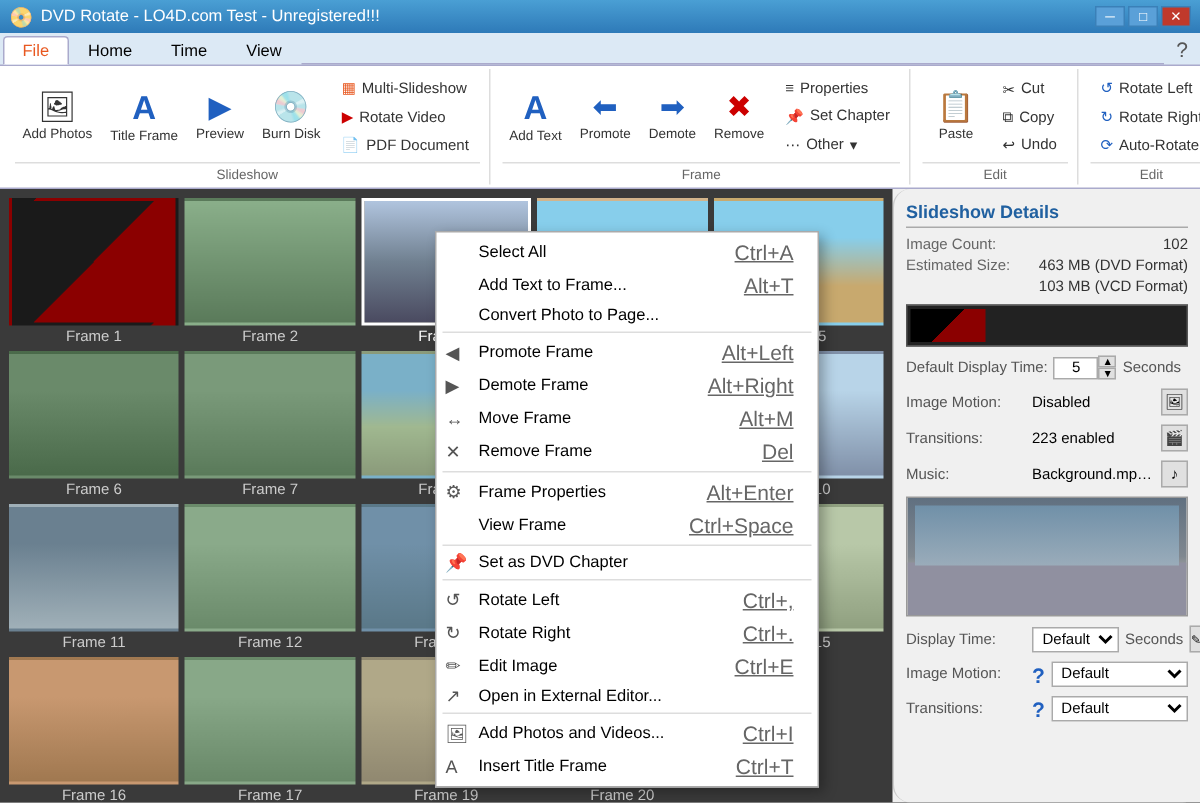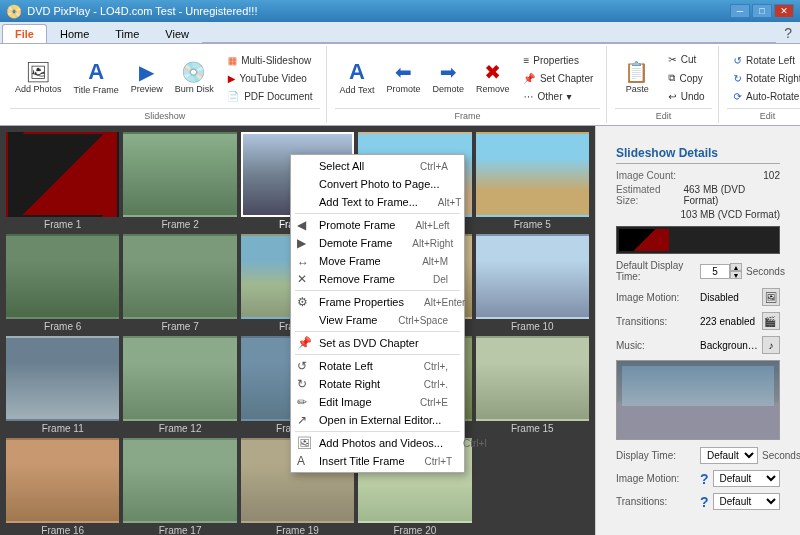--- a/index.html
+++ b/index.html
@@ -44,21 +44,21 @@
       border: 1px solid transparent;
       border-bottom: none;
       border-radius: 3px 3px 0 0;
       background: transparent;
     }
     .ribbon-tab.active {
       background: #fff;
       border-color: #aac;
       border-bottom-color: #fff;
       color: #e85820;
-      font-weight: bold;
+      font-weight: normal;
     }
 
     
     .ribbon {
       height: 82px;
       background: #fff;
       border-bottom: 1px solid #aac;
       display: flex;
       align-items: stretch;
       padding: 2px 4px;
@@ -175,23 +175,24 @@
     .t19 { background: linear-gradient(180deg, #b0a888 30%, #908870 100%); }
     .t20 { background: linear-gradient(180deg, #c8d8b0 30%, #a0b890 100%); }
 
     
     .right-panel {
       width: 205px;
       background: #f0f0f0;
       border-left: 1px solid #ccc;
       display: flex;
       flex-direction: column;
-      padding: 20px;
+      padding: 8px;
       gap: 6px;
       overflow: hidden;
+      border-radius: 12px;
     }
     .panel-title {
       font-size: 12px;
       font-weight: bold;
       color: #2060a0;
       border-bottom: 1px solid #aaa;
       padding-bottom: 3px;
     }
     .panel-info { display: flex; flex-direction: column; gap: 3px; }
     .panel-row { display: flex; justify-content: space-between; font-size: 10px; }
@@ -238,39 +239,39 @@
     .spinner { display: flex; align-items: center; }
     .spin-input { width: 30px; border: 1px solid #aaa; text-align: center; font-size: 10px; padding: 1px; }
     .spin-btns { display: flex; flex-direction: column; }
     .spin-btn { width: 12px; height: 8px; background: #e0e0e0; border: 1px solid #aaa; font-size: 7px; cursor: pointer; display: flex; align-items: center; justify-content: center; line-height: 1; }
 
     
     .context-menu {
       position: absolute;
       top: 28px;
       left: 290px;
-      width: 175px;
+      width: 256px;
       background: white;
       border: 1px solid #aaa;
       box-shadow: 3px 3px 8px rgba(0,0,0,0.3);
       z-index: 100;
       padding: 2px 0;
     }
     .ctx-item {
       display: flex;
       align-items: center;
       padding: 3px 16px 3px 28px;
       font-size: 11px;
       cursor: pointer;
       position: relative;
       justify-content: space-between;
       white-space: nowrap;
     }
     .ctx-separator { height: 1px; background: #ddd; margin: 2px 4px; }
-    .ctx-shortcut { color: #666; font-size: 10px; margin-left: 20px; }
+    .ctx-shortcut { color: #666; font-size: 14px; margin-left: 20px; text-decoration: underline; }
     .ctx-icon-l {
       position: absolute;
       left: 6px;
       font-size: 12px;
       color: #555;
     }
     .ctx-left { display: flex; align-items: center; gap: 4px; }
 
     
     .thumb-overlay {
@@ -279,21 +280,21 @@
       right: 2px;
       font-size: 7px;
       color: rgba(255,255,255,0.6);
     }
   </style>
 </head>
 <body>
 
 <div class="title-bar">
   <span style="font-size:13px; margin-right:5px;">📀</span>
-  <span class="title-bar-text">DVD PixPlay - LO4D.com Test - Unregistered!!!</span>
+  <span class="title-bar-text">DVD Rotate - LO4D.com Test - Unregistered!!!</span>
   <div class="title-bar-controls">
     <div class="title-bar-btn">─</div>
     <div class="title-bar-btn">□</div>
     <div class="title-bar-btn close">✕</div>
   </div>
 </div>
 
 <div class="ribbon-tabs">
   <div class="ribbon-tab active" style="color:#e85820;">File</div>
   <div class="ribbon-tab">Home</div>
@@ -323,21 +324,21 @@
         <div class="icon">💿</div>
         <span>Burn Disk</span>
       </div>
       <div style="display:flex;flex-direction:column;gap:1px;justify-content:center;">
         <div class="ribbon-btn-small">
           <span style="color:#e85820;">▦</span>
           <span>Multi-Slideshow</span>
         </div>
         <div class="ribbon-btn-small">
           <span style="color:#cc0000;">▶</span>
-          <span>YouTube Video</span>
+          <span>Rotate Video</span>
         </div>
         <div class="ribbon-btn-small">
           <span style="color:#cc0000;">📄</span>
           <span>PDF Document</span>
         </div>
       </div>
     </div>
     <div class="ribbon-group-label">Slideshow</div>
   </div>
 
@@ -544,27 +545,27 @@
       </div>
 
     <div class="context-menu" id="ctx-menu">
     <div class="ctx-item">
 
       <span class="ctx-left">Select All</span>
       <span class="ctx-shortcut">Ctrl+A</span>
     </div>
         <div class="ctx-item">
 
-      <span class="ctx-left">Convert Photo to Page...</span>
-
-    </div>
-        <div class="ctx-item">
-
       <span class="ctx-left">Add Text to Frame...</span>
       <span class="ctx-shortcut">Alt+T</span>
+    </div>
+        <div class="ctx-item">
+
+      <span class="ctx-left">Convert Photo to Page...</span>
+
     </div>
         <div class="ctx-separator"></div>
         <div class="ctx-item">
       <span class="ctx-icon-l">◀</span>
       <span class="ctx-left">Promote Frame</span>
       <span class="ctx-shortcut">Alt+Left</span>
     </div>
         <div class="ctx-item">
       <span class="ctx-icon-l">▶</span>
       <span class="ctx-left">Demote Frame</span>

